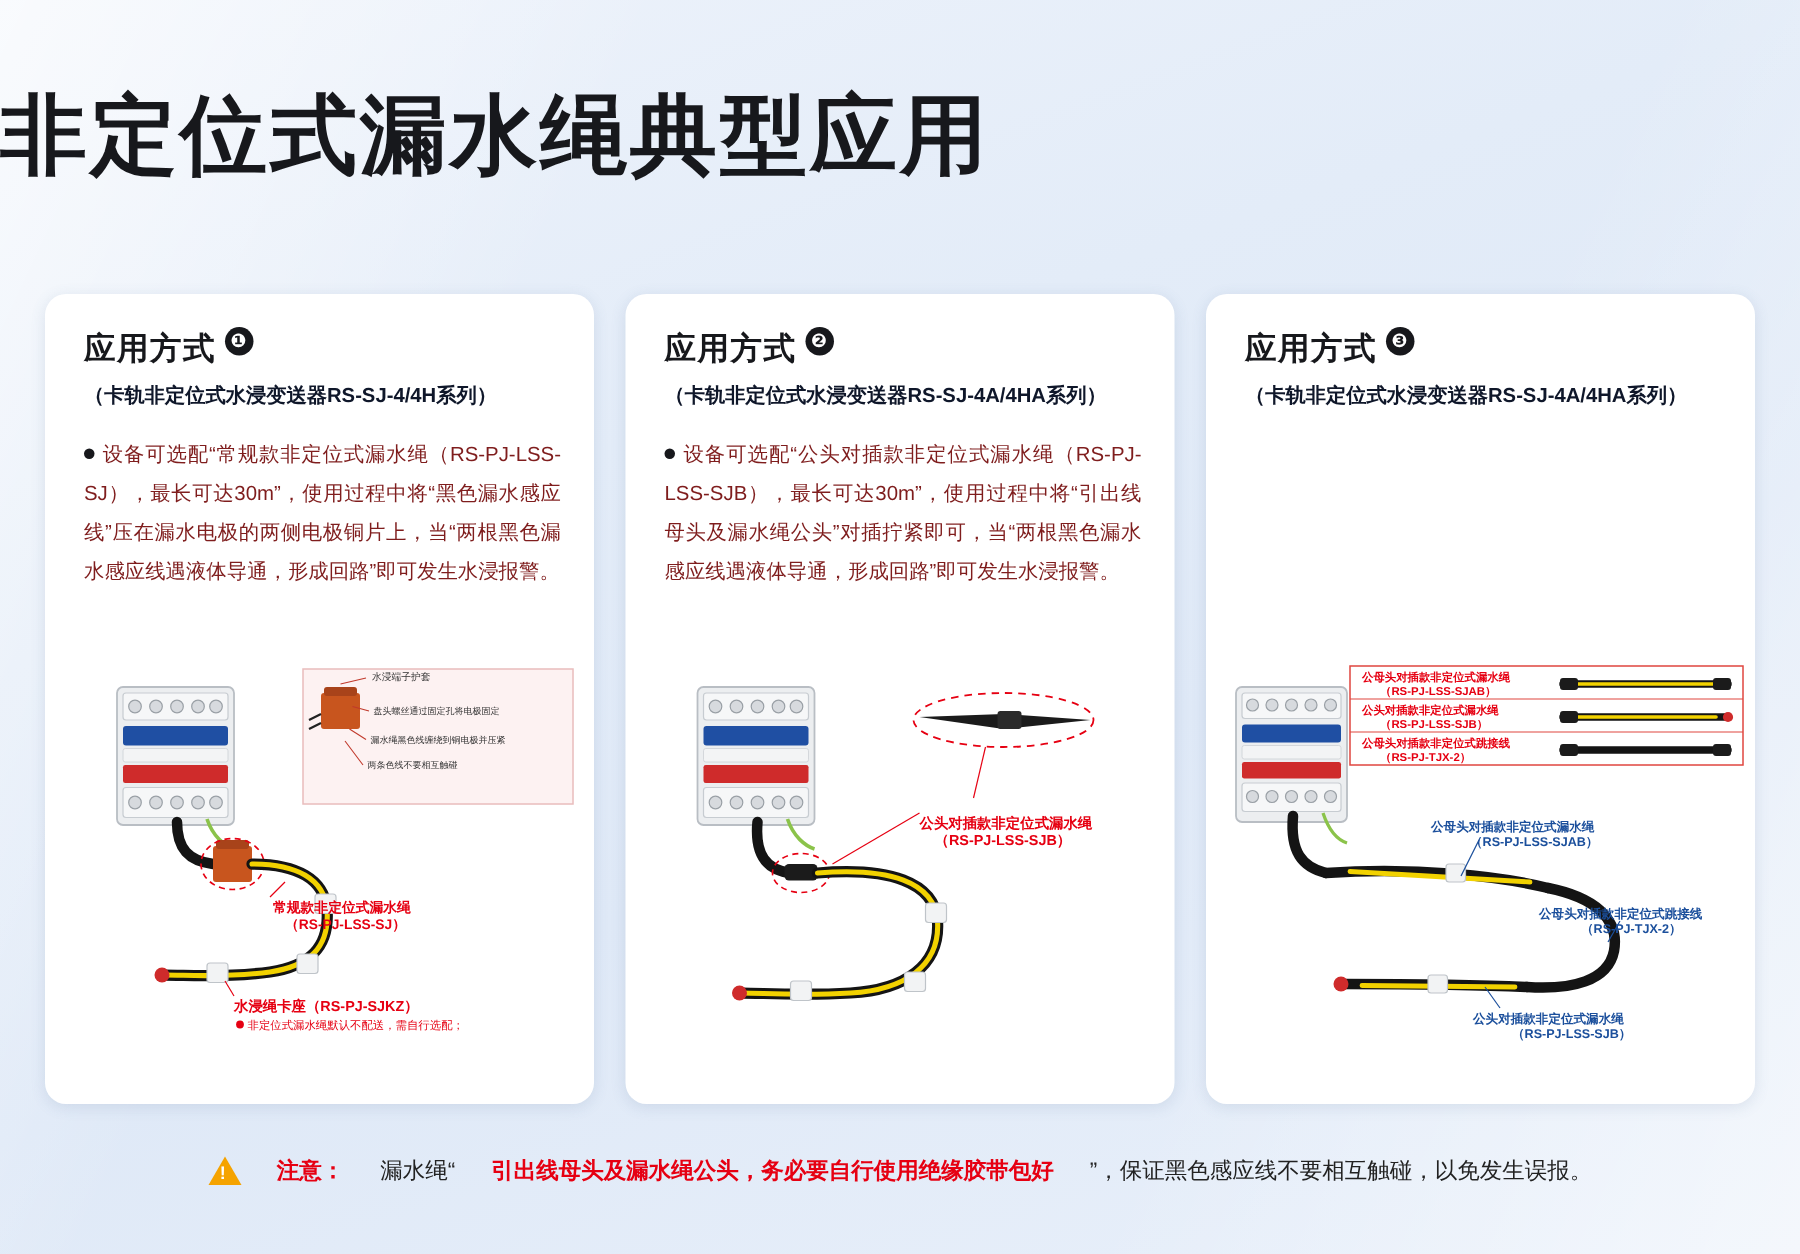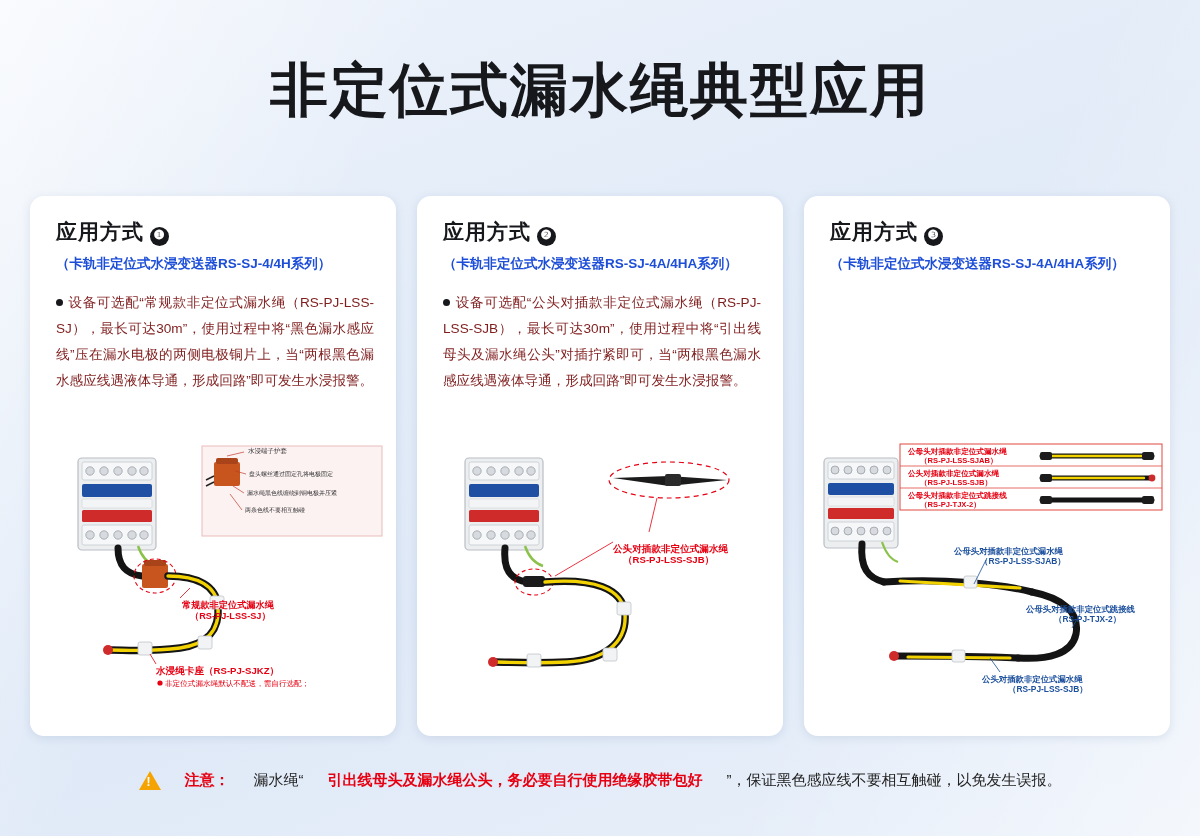--- a/index.html
+++ b/index.html
@@ -11,47 +11,47 @@
   }
   
   body:before{
     content:"";position:absolute;left:0;top:0;width:1200px;height:836px;
     background:
       linear-gradient(115deg,rgba(255,255,255,0.65) 0%,rgba(255,255,255,0) 28%),
       linear-gradient(295deg,rgba(255,255,255,0.5) 0%,rgba(255,255,255,0) 30%);
     pointer-events:none;
   }
   .page-title{
-    position:absolute;left:0;top:52px;width:1200px;text-align:center;
+    position:absolute;left:0;top:52px;width:1200px;
     font-size:58px;font-weight:bold;color:#17181c;letter-spacing:2px;
     font-family:"DejaVu Sans","Liberation Sans",sans-serif;
   }
   .cards{
     position:absolute;left:30px;top:196px;width:1140px;height:540px;
     display:flex;justify-content:space-between;
   }
   .card{
     width:366px;height:540px;background:#ffffff;border-radius:14px;
     box-shadow:0 2px 10px rgba(70,100,140,0.14);
     position:relative;overflow:hidden;
   }
   .card-head{
     position:absolute;left:26px;top:22px;width:320px;
   }
   .card-head .t1{
     font-size:21px;font-weight:bold;color:#17181c;letter-spacing:1px;
-    display:flex;align-items:flex-end;gap:6px;font-family:Liberation Mono, monospace;
+    display:flex;align-items:flex-start;gap:6px;
   }
   .numbadge{
     display:inline-block;width:19px;height:19px;border-radius:50%;
     background:#17181c;color:#fff;font-size:12.5px;line-height:19px;
     text-align:center;font-weight:bold;
   }
   .card-head .t2{
-    margin-top:9px;font-size:13.5px;font-weight:bold;color:#1d4ed8;
+    margin-top:9px;font-size:13.5px;font-weight:bold;color:#0f172a;
   }
   .body-text{
     position:absolute;left:26px;top:94px;width:318px;
     font-size:13.6px;line-height:26px;color:#7f1d1d;text-align:justify;
   }
   .body-text .dot{
     display:inline-block;width:7px;height:7px;border-radius:50%;
     background:#17181c;vertical-align:middle;margin-right:5px;
     position:relative;top:-1px;
   }

